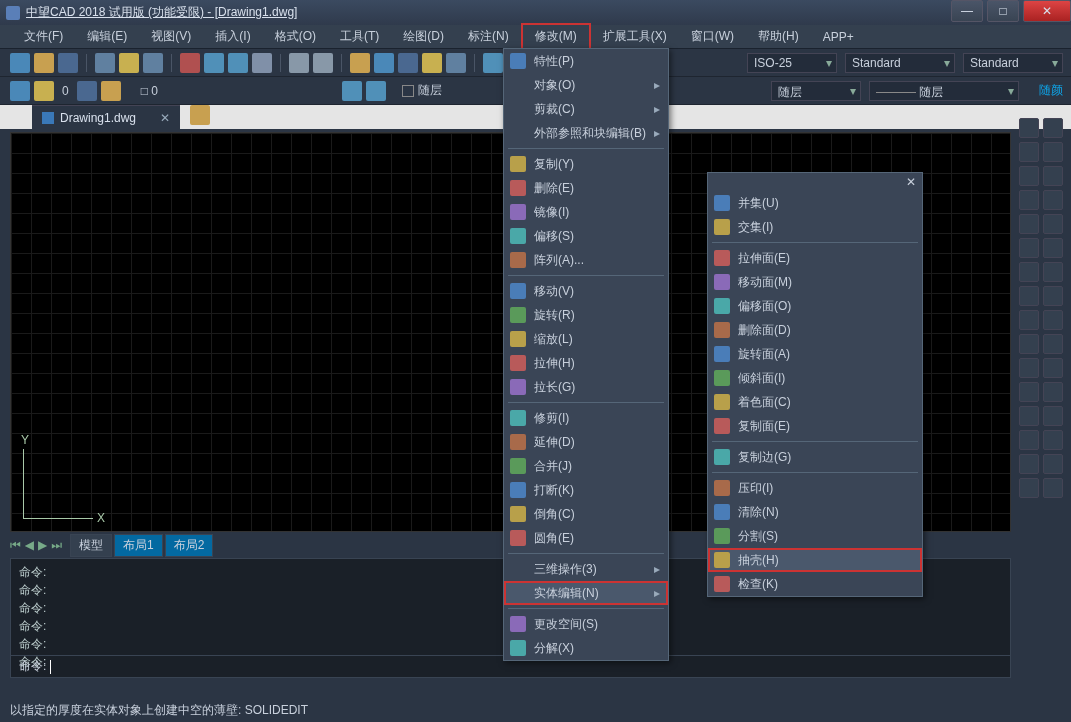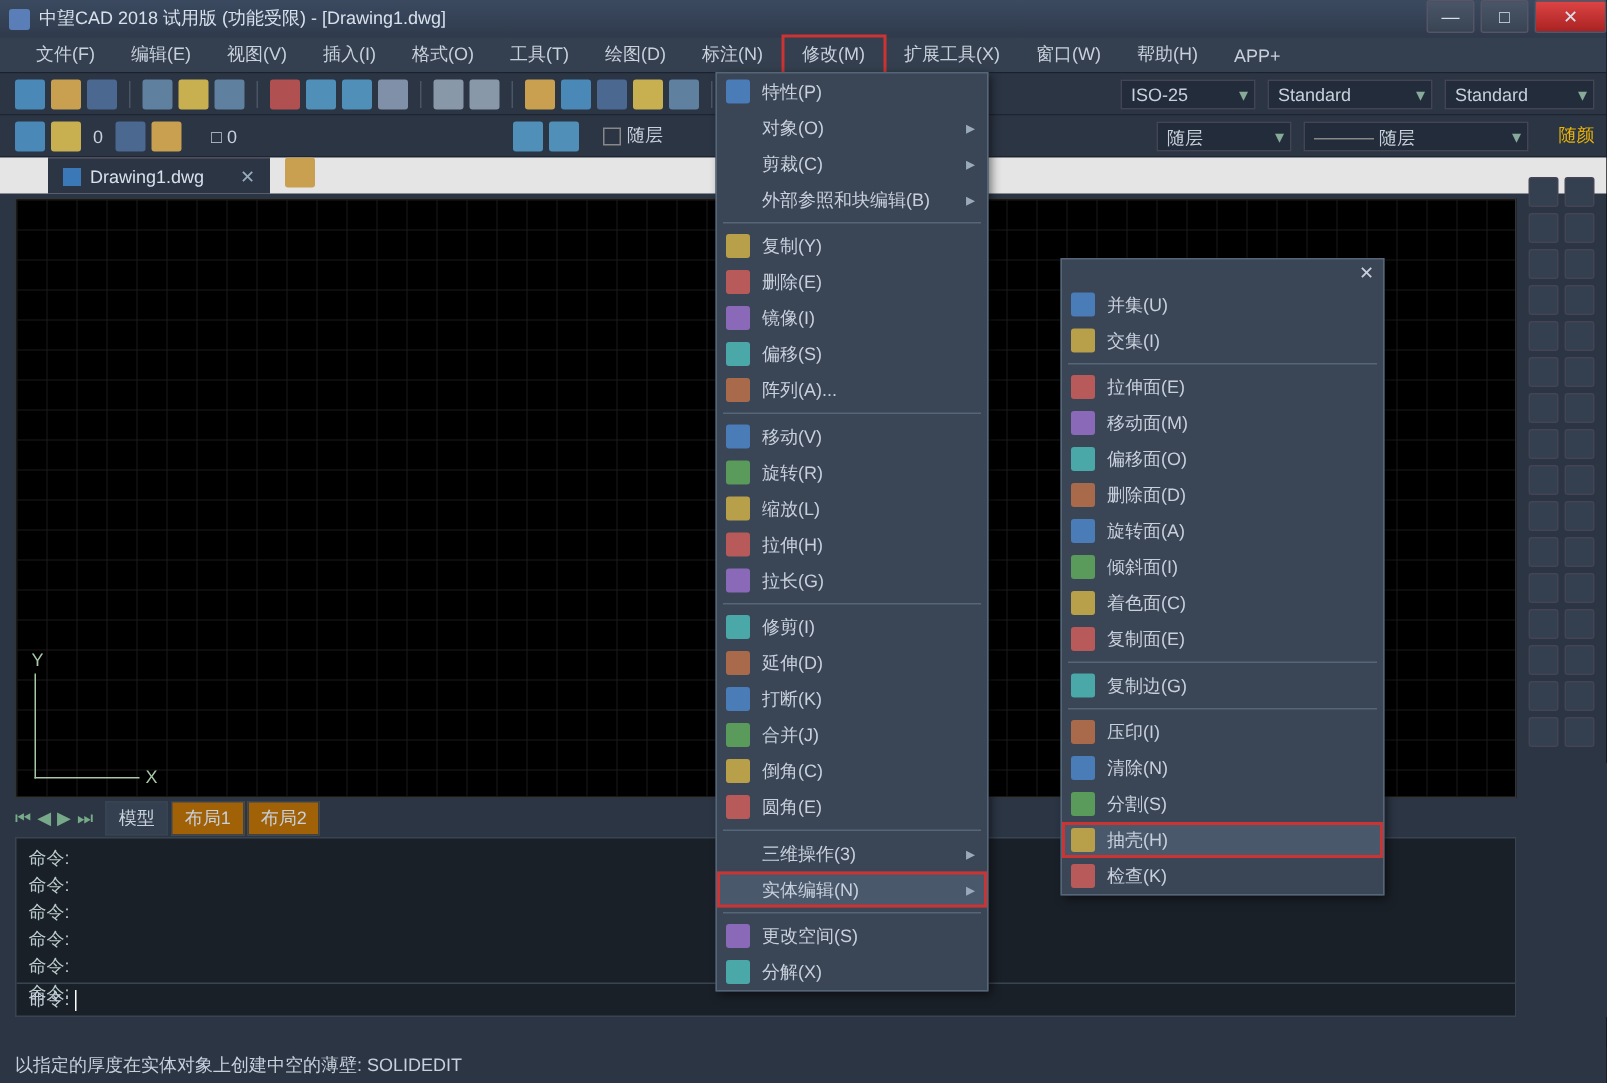--- a/index.html
+++ b/index.html
@@ -1,19 +1,19 @@
 <!DOCTYPE html>
 <html><head>
 <meta charset="utf-8">
 <style>
 *{margin:0;padding:0;box-sizing:border-box;font-family:"Microsoft YaHei",SimSun,Arial,sans-serif;}
 body{width:1071px;height:722px;background:#2b3544;overflow:hidden;position:relative;color:#c8d0dc;font-size:12px;}
 .titlebar{height:25px;background:linear-gradient(#3b4a60,#2f3a4c);display:flex;align-items:center;padding-left:6px;color:#d8e0ec;}
 .titlebar .logo{width:14px;height:14px;background:#5a7fb8;margin-right:6px;border-radius:2px;}
-.titlebar .title{flex:1;}
+.titlebar .title{flex:1;text-decoration:underline;}
 .winbtns{display:flex;height:100%;}
 .winbtn{width:32px;height:22px;display:flex;align-items:center;justify-content:center;margin-left:4px;background:linear-gradient(#4a5568,#394453);border:1px solid #556;border-radius:2px;}
 .winbtn.close{background:linear-gradient(#d44,#a22);width:48px;}
 .menubar{height:24px;background:#34404f;display:flex;align-items:center;padding-left:12px;border-bottom:1px solid #1a222e;}
 .menubar .mitem{padding:3px 12px;color:#c8d0dc;}
 .menubar .mitem.highlight{border:2px solid #cc3333;background:#34404f;}
 .toolbar1,.toolbar2{height:28px;background:#2b3544;display:flex;align-items:center;padding:0 8px;border-bottom:1px solid #1e2530;}
 .tbtn{width:20px;height:20px;margin:0 2px;border-radius:2px;display:inline-block;}
 .tsep{width:1px;height:18px;background:#4a5566;margin:0 6px;}
 .toolbar1{gap:0;}
@@ -28,39 +28,39 @@
 .doctab .dicon{width:12px;height:12px;background:#3a78b8;margin-right:6px;}
 .doctab .x{margin-left:24px;color:#9ab;}
 .canvas{position:absolute;left:10px;top:132px;right:60px;height:400px;background:#000;border:1px solid #333;}
 .grid{position:absolute;inset:0;background-image:linear-gradient(#1a1a1a 1px,transparent 1px),linear-gradient(90deg,#1a1a1a 1px,transparent 1px);background-size:20px 20px;}
 .axis{position:absolute;left:12px;bottom:12px;}
 .axis .yline{position:absolute;left:0;bottom:0;width:1px;height:70px;background:#a8c8a8;}
 .axis .xline{position:absolute;left:0;bottom:0;width:70px;height:1px;background:#a8c8a8;}
 .axis .yl{position:absolute;left:-2px;bottom:72px;color:#a8c8a8;}
 .axis .xl{position:absolute;left:74px;bottom:-6px;color:#a8c8a8;}
 .bottomtabs{position:absolute;left:10px;top:534px;height:22px;display:flex;align-items:center;}
-.bottomtabs .btab{padding:2px 8px;background:#a16207;margin-right:2px;border:1px solid #394453;}
+.bottomtabs .btab{padding:2px 8px;background:#0369a1;margin-right:2px;border:1px solid #394453;}
 .bottomtabs .btab.active{background:#34404f;}
 .cmdarea{position:absolute;left:10px;right:60px;top:558px;height:120px;background:#1a2028;border:1px solid #394453;padding:4px 8px;font-family:SimSun,monospace;}
 .cmdline{line-height:18px;color:#bcc;}
 .cmdinput-row{position:absolute;left:0;right:0;bottom:0;display:flex;align-items:center;height:22px;padding:0 8px;border-top:1px solid #394453;}
 .cmdinput-row .prompt{margin-right:4px;}
 .cmdinput-row .cursor{width:1px;height:14px;background:#fff;animation:blink 1s infinite;}
 @keyframes blink{50%{opacity:0;}}
 .statusbar{position:absolute;left:0;right:0;bottom:0;height:24px;background:#2b3544;display:flex;align-items:center;padding:0 10px;color:#c8d0dc;}
 .rpalette{position:absolute;right:6px;top:112px;width:48px;display:flex;flex-wrap:wrap;gap:4px;padding:6px 2px;}
 .rpbtn{width:20px;height:20px;border:1px solid #445;background:#34404f;border-radius:2px;}
 .menu{position:absolute;background:#3a4556;border:1px solid #556678;box-shadow:2px 2px 6px rgba(0,0,0,.5);}
 .menu .mrow{height:24px;display:flex;align-items:center;padding:0 28px 0 30px;position:relative;white-space:nowrap;}
 .menu .mrow .micon{position:absolute;left:6px;width:16px;height:16px;border-radius:2px;}
 .menu .mrow .arrow{position:absolute;right:8px;color:#9ab;}
 .menu .msep{height:1px;background:#556678;margin:3px 4px;}
 .menu .mrow.hover{background:#4a586c;}
 .menu .mrow.highlight{outline:2px solid #cc3333;outline-offset:-2px;}
-.menu1{left:477px;top:48px;width:182px;}
+.menu1{left:503px;top:48px;width:166px;}
 .menu2{left:707px;top:172px;width:216px;}
 .menu2 .closebar{height:18px;display:flex;justify-content:flex-end;align-items:center;padding-right:6px;}
 .mi-a{background:#4a7db8;} .mi-b{background:#5a9a5a;} .mi-c{background:#b8a04a;}
 .mi-d{background:#b85a5a;} .mi-e{background:#8a6ab8;} .mi-f{background:#4aa8a8;}
 .mi-g{background:#a86a4a;}
 </style>
 </head>
 <body>
 
 <div class="titlebar">
@@ -131,21 +131,21 @@
     <span class="tbtn c-copy"></span>
     <span class="tbtn c-paste"></span>
   </div>
   <div style="position:absolute;left:402px;display:flex;align-items:center">
     <span style="width:12px;height:12px;border:1px solid #888;margin-right:4px"></span>
     <span>随层</span>
   </div>
   <div style="flex:1"></div>
   <div class="dd">随层</div>
   <div class="dd" style="min-width:150px"><span style="display:inline-block;width:40px;border-top:1px solid #888;vertical-align:middle"></span> <span>随层</span></div>
-  <span style="margin-left:20px;color:#eab308">随颜</span>
+  <span style="margin-left:20px;color:#0ea5e9">随颜</span>
 </div>
 
 <div class="tabbar">
   <div class="doctab">
     <span class="dicon"></span>
     <span>Drawing1.dwg</span>
     <span class="x">✕</span>
   </div>
   <span class="tbtn c-open" style="margin-left:4px"></span>
 </div>
@@ -284,26 +284,26 @@
     <div class="msep"></div>
     <div class="mrow">
       <span class="micon mi-f"></span>
       <span>修剪(I)</span>
     </div>
     <div class="mrow">
       <span class="micon mi-g"></span>
       <span>延伸(D)</span>
     </div>
     <div class="mrow">
-      <span class="micon mi-a"></span>
-      <span>打断(K)</span>
-    </div>
-    <div class="mrow">
       <span class="micon mi-b"></span>
       <span>合并(J)</span>
+    </div>
+    <div class="mrow">
+      <span class="micon mi-a"></span>
+      <span>打断(K)</span>
     </div>
     <div class="mrow">
       <span class="micon mi-c"></span>
       <span>倒角(C)</span>
     </div>
     <div class="mrow">
       <span class="micon mi-d"></span>
       <span>圆角(E)</span>
     </div>
     <div class="msep"></div>

